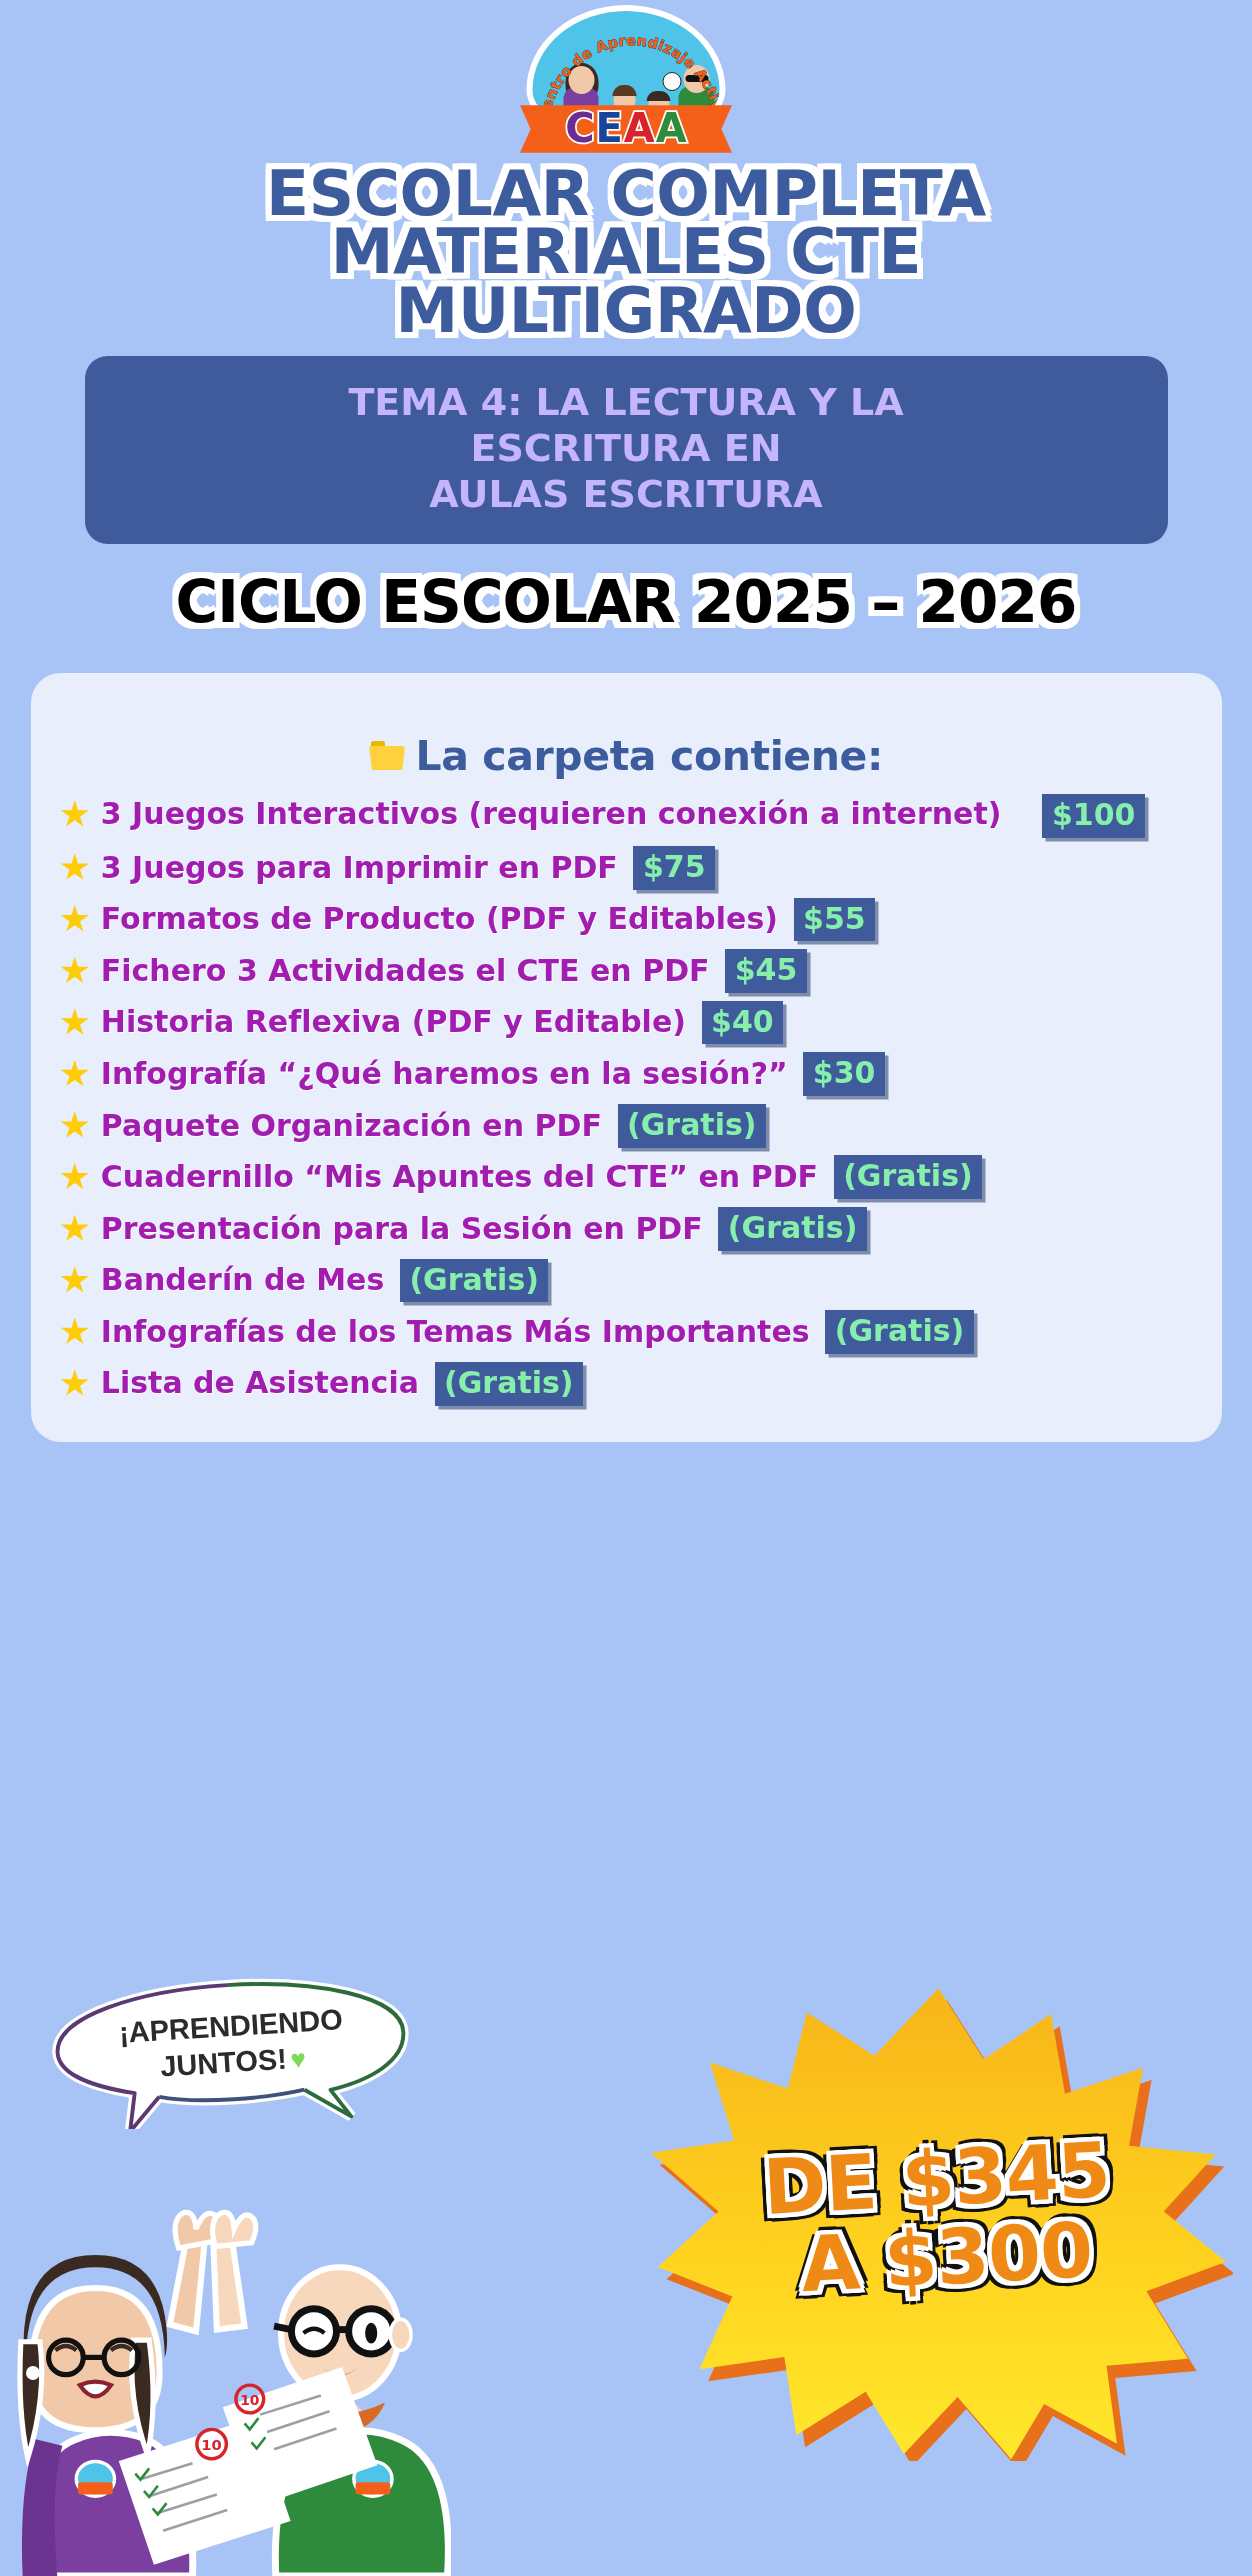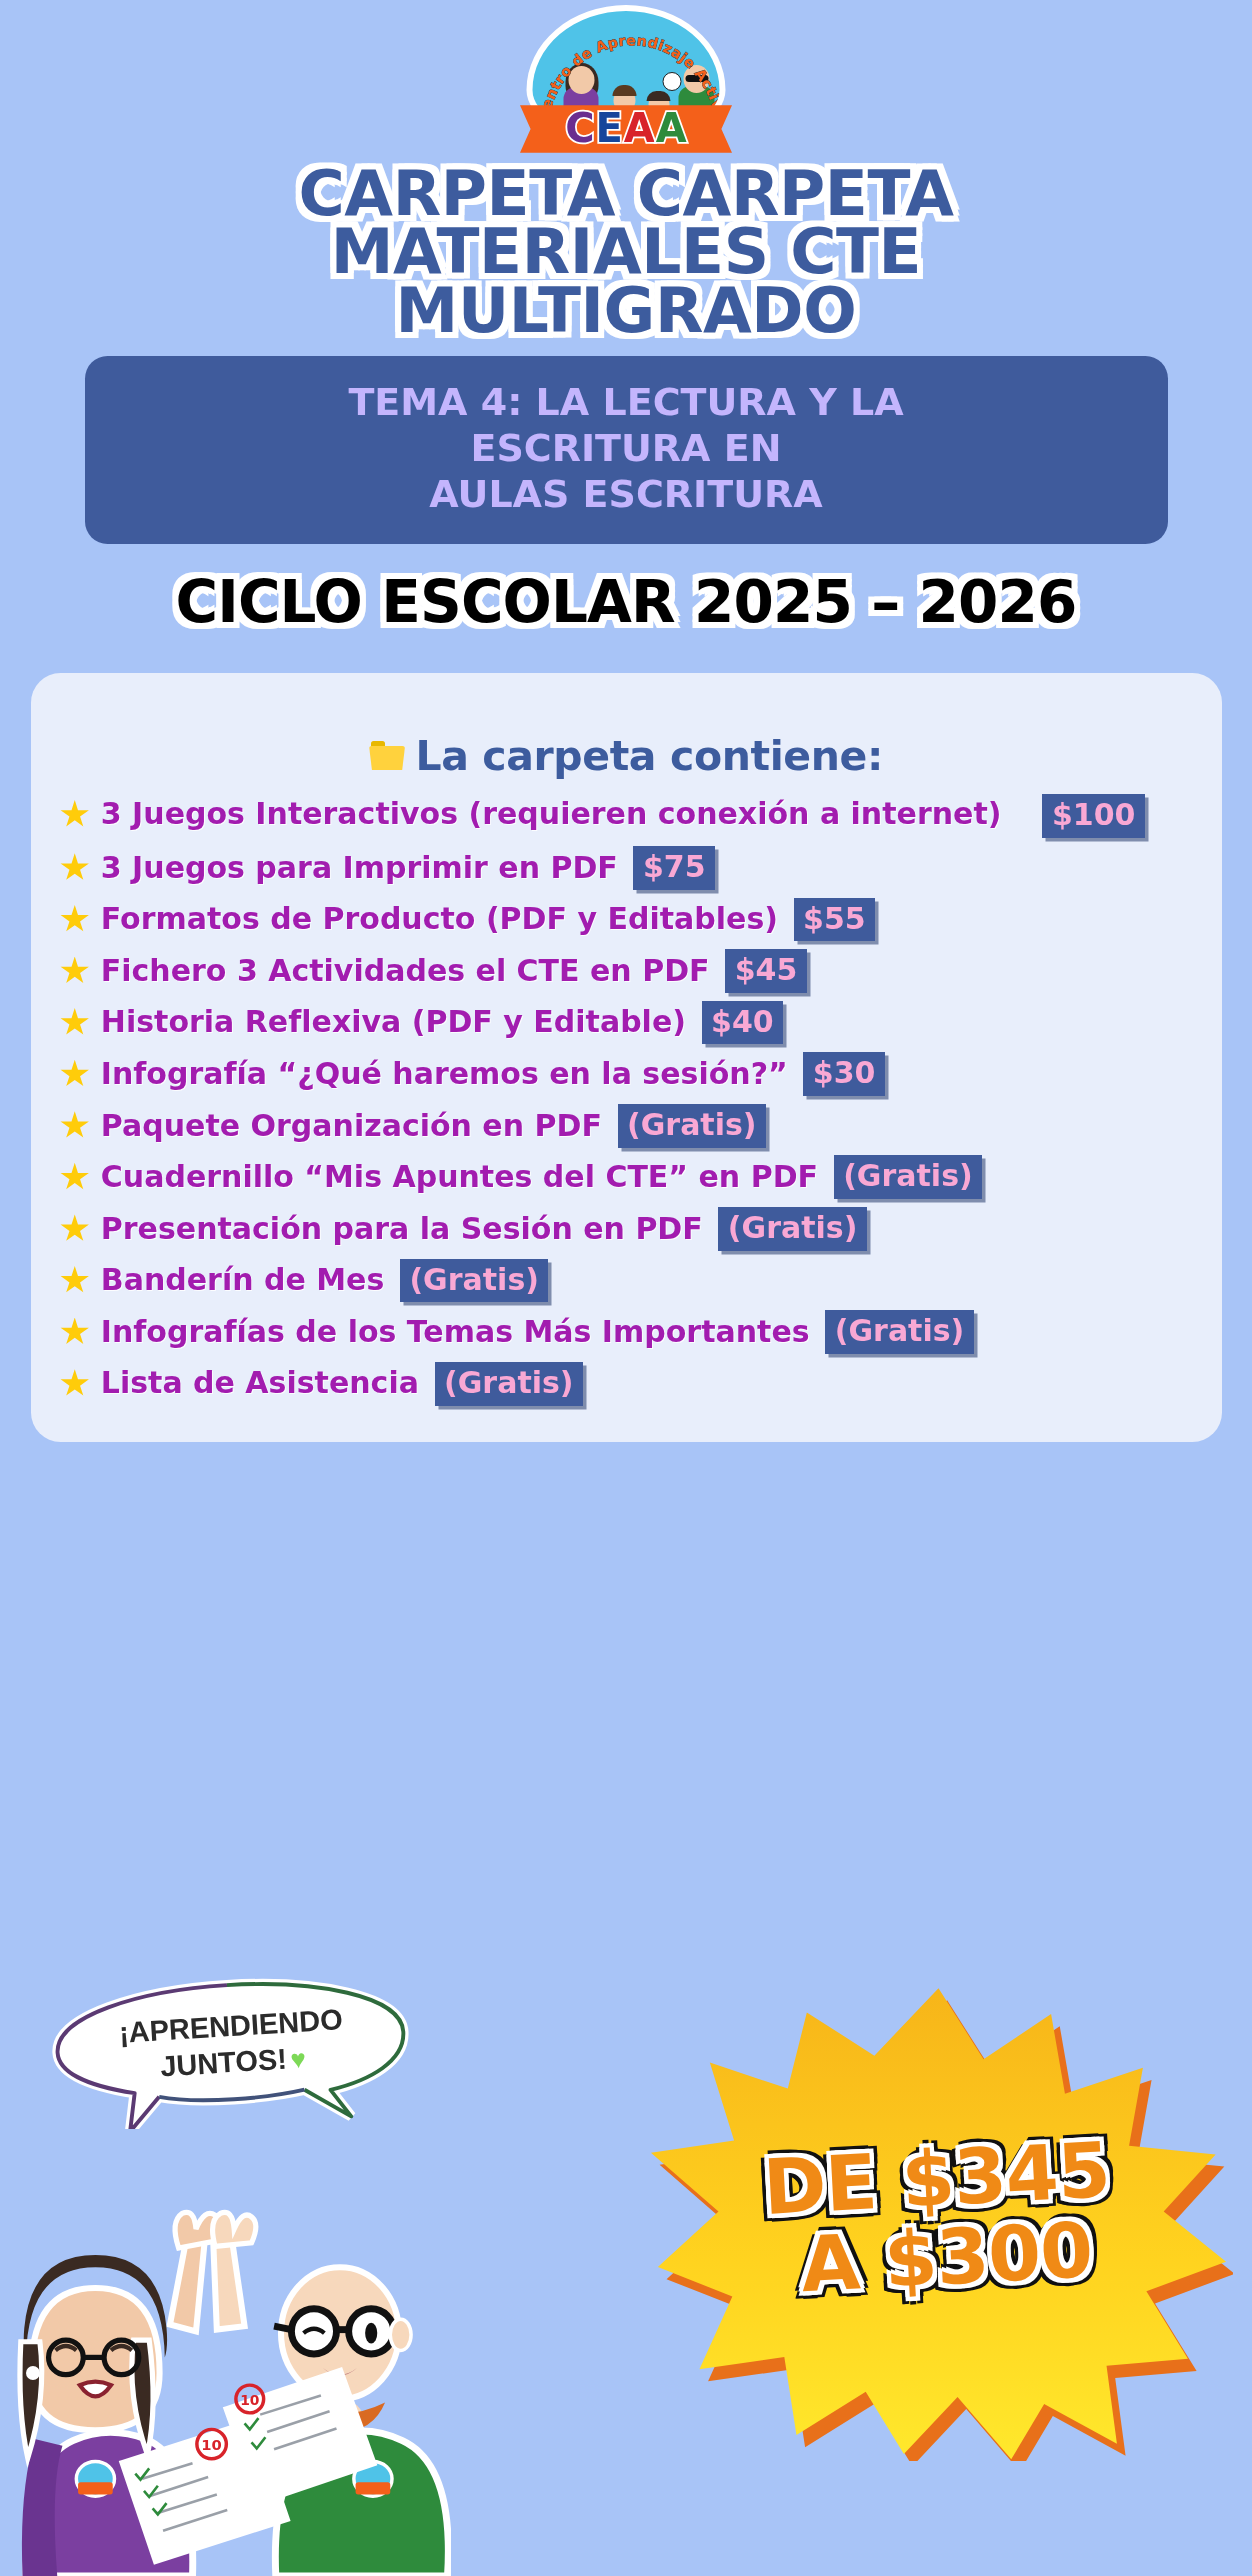--- a/index.html
+++ b/index.html
@@ -171,21 +171,21 @@
     font-weight:bold;
     font-size:30px;
     color:#a21caf;
     line-height:1.28;
     text-shadow:0.9px 0.9px 0 rgba(255,255,255,.85);
   }
   .badge{
     display:inline-block;
     margin-left:15.6px;
     background:#3F5B9C;
-    color:#f9a8d4;
+    color:#86efac;
     font-family:"DejaVu Sans", sans-serif;
     font-weight:bold;
     font-size:30px;
     line-height:1;
     padding:6px 9.5px 7.8px;
     box-shadow:3.5px 3.5px 0 rgba(40,62,110,.55);
     white-space:nowrap;
   }
   li.wrap-badge{ flex-wrap:wrap; }
   li.wrap-badge .badge{ margin-left:41px; margin-top:3.5px; }
@@ -300,21 +300,21 @@
         <span class="cl-e">E</span>
         <span class="cl-a1">A</span>
         <span class="cl-a2">A</span>
       </div>
     </div>
 
   </div>
 </div>
 
 <h1 class="main-title">
-  <span>CARPETA CARPETA</span>
+  <span>ESCOLAR COMPLETA</span>
   <span>MATERIALES CTE</span>
   <span>MULTIGRADO</span>
 </h1>
 
 <div class="subtitle-box">
   <div class="line">TEMA 4: LA LECTURA Y LA</div>
   <div class="line">ESCRITURA EN</div>
   <div class="line">AULAS ESCRITURA</div>
 </div>
 

